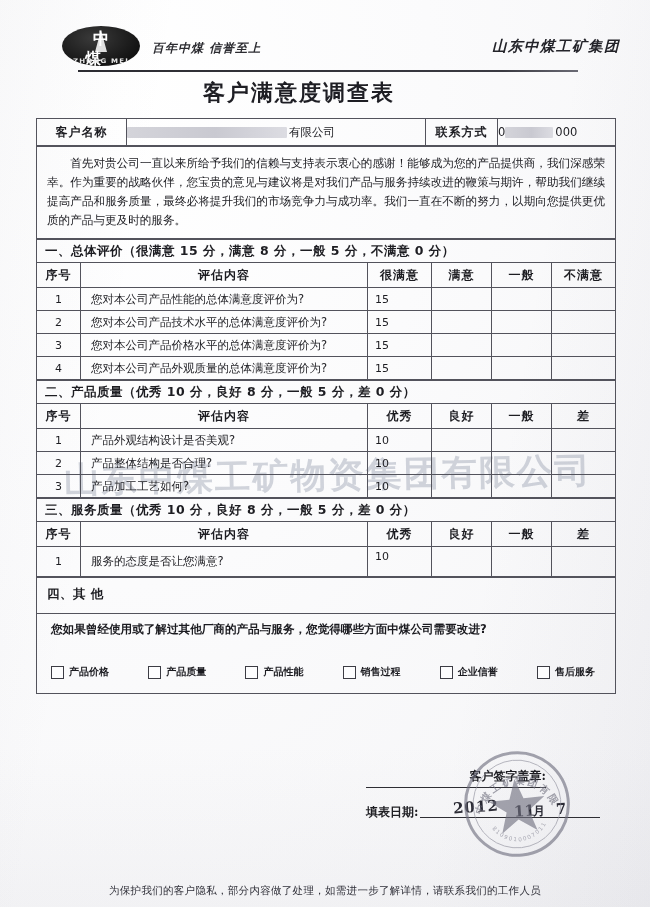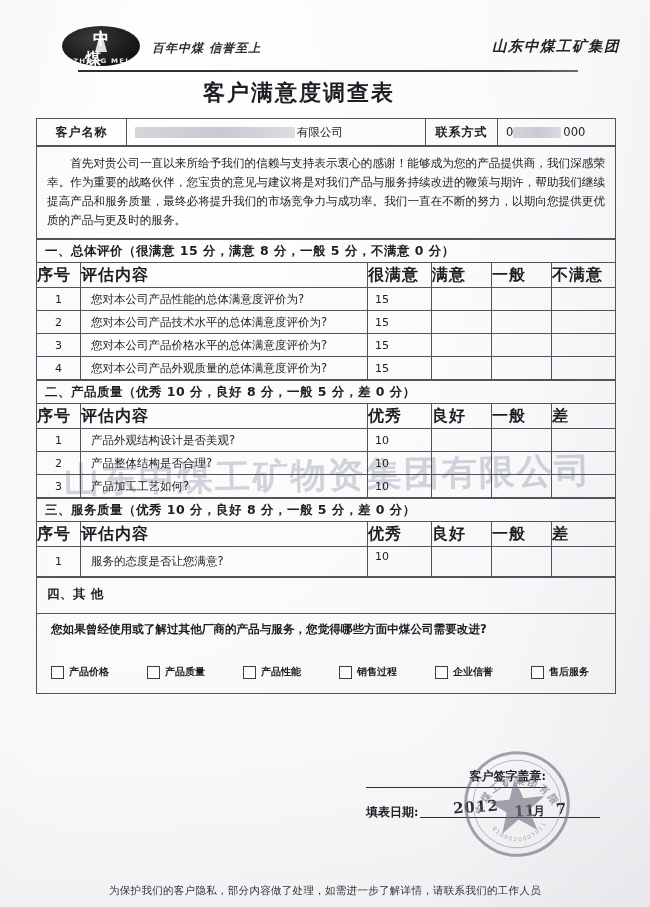--- a/index.html
+++ b/index.html
@@ -107,52 +107,52 @@
     padding: 0;
     font-size: 11.5px;
     color:#1d1d22;
     font-weight: 400;
     background: transparent;
   }
 
   
   .t-info td{ height: 27px; vertical-align: middle; }
   .lbl{ text-align:center; font-weight:700; font-size:12px; letter-spacing:1px; }
-  .val{ padding-left: 8px; text-align:left; }
+  .val{ padding-left: 0; text-align:left; }
   .redact{
     display:inline-block; height:11px; vertical-align:middle;
     background: linear-gradient(to right,#d4d4da,#c9c9d1 55%,#dcdce2);
     filter: blur(.6px);
     border-radius:1px;
     margin-right:2px;
   }
 
   
   .t-intro td{ padding: 7px 10px 8px 10px; }
   .intro-p{
     font-size: 11.6px; line-height: 19px; text-align: justify;
     text-indent: 2em; color:#1b1b20; margin:0;
     font-weight: 500;
   }
   .sect-head td{
     height: 23px; padding-left: 8px;
     font-size: 12.5px; font-weight:700; letter-spacing:.5px;
   }
   .t-rate th{
-    height: 25px; text-align:left; font-weight:700; font-size:16px;
+    height: 25px; text-align:center; font-weight:700; font-size:12px;
     letter-spacing:1px;
     font-family:Liberation Serif, serif;
   }
   .t-rate td{ height: 23px; }
   .c-no{ text-align:center; font-size:11px; }
   .c-item{ padding-left: 10px; font-size:11.5px; font-weight:500; }
   .c-score{ padding-left: 7px; font-size:11px;margin-left:20px; }
 
   
-  .t-other td{ padding: 8px 24px 10px 10px; }
+  .t-other td{ padding: 8px 18px 10px 10px; }
   .other-q{ font-size:11.6px; font-weight:600; color:#1b1b20; margin:0 0 28px 4px; }
   .cbrow{ display:flex; align-items:center; gap: 6px; padding: 0 2px 4px 4px; }
   .cbitem{ display:flex; align-items:center; gap:5px; flex: 1 1 0; }
   .cbox{
     width:13px; height:13px; border:1.3px solid #3c3c44; background:#fdfdfe;
     flex: none;
   }
   .cblabel{ font-size:10px; font-weight:600; color:#1b1b20; white-space:nowrap; }
 
   

